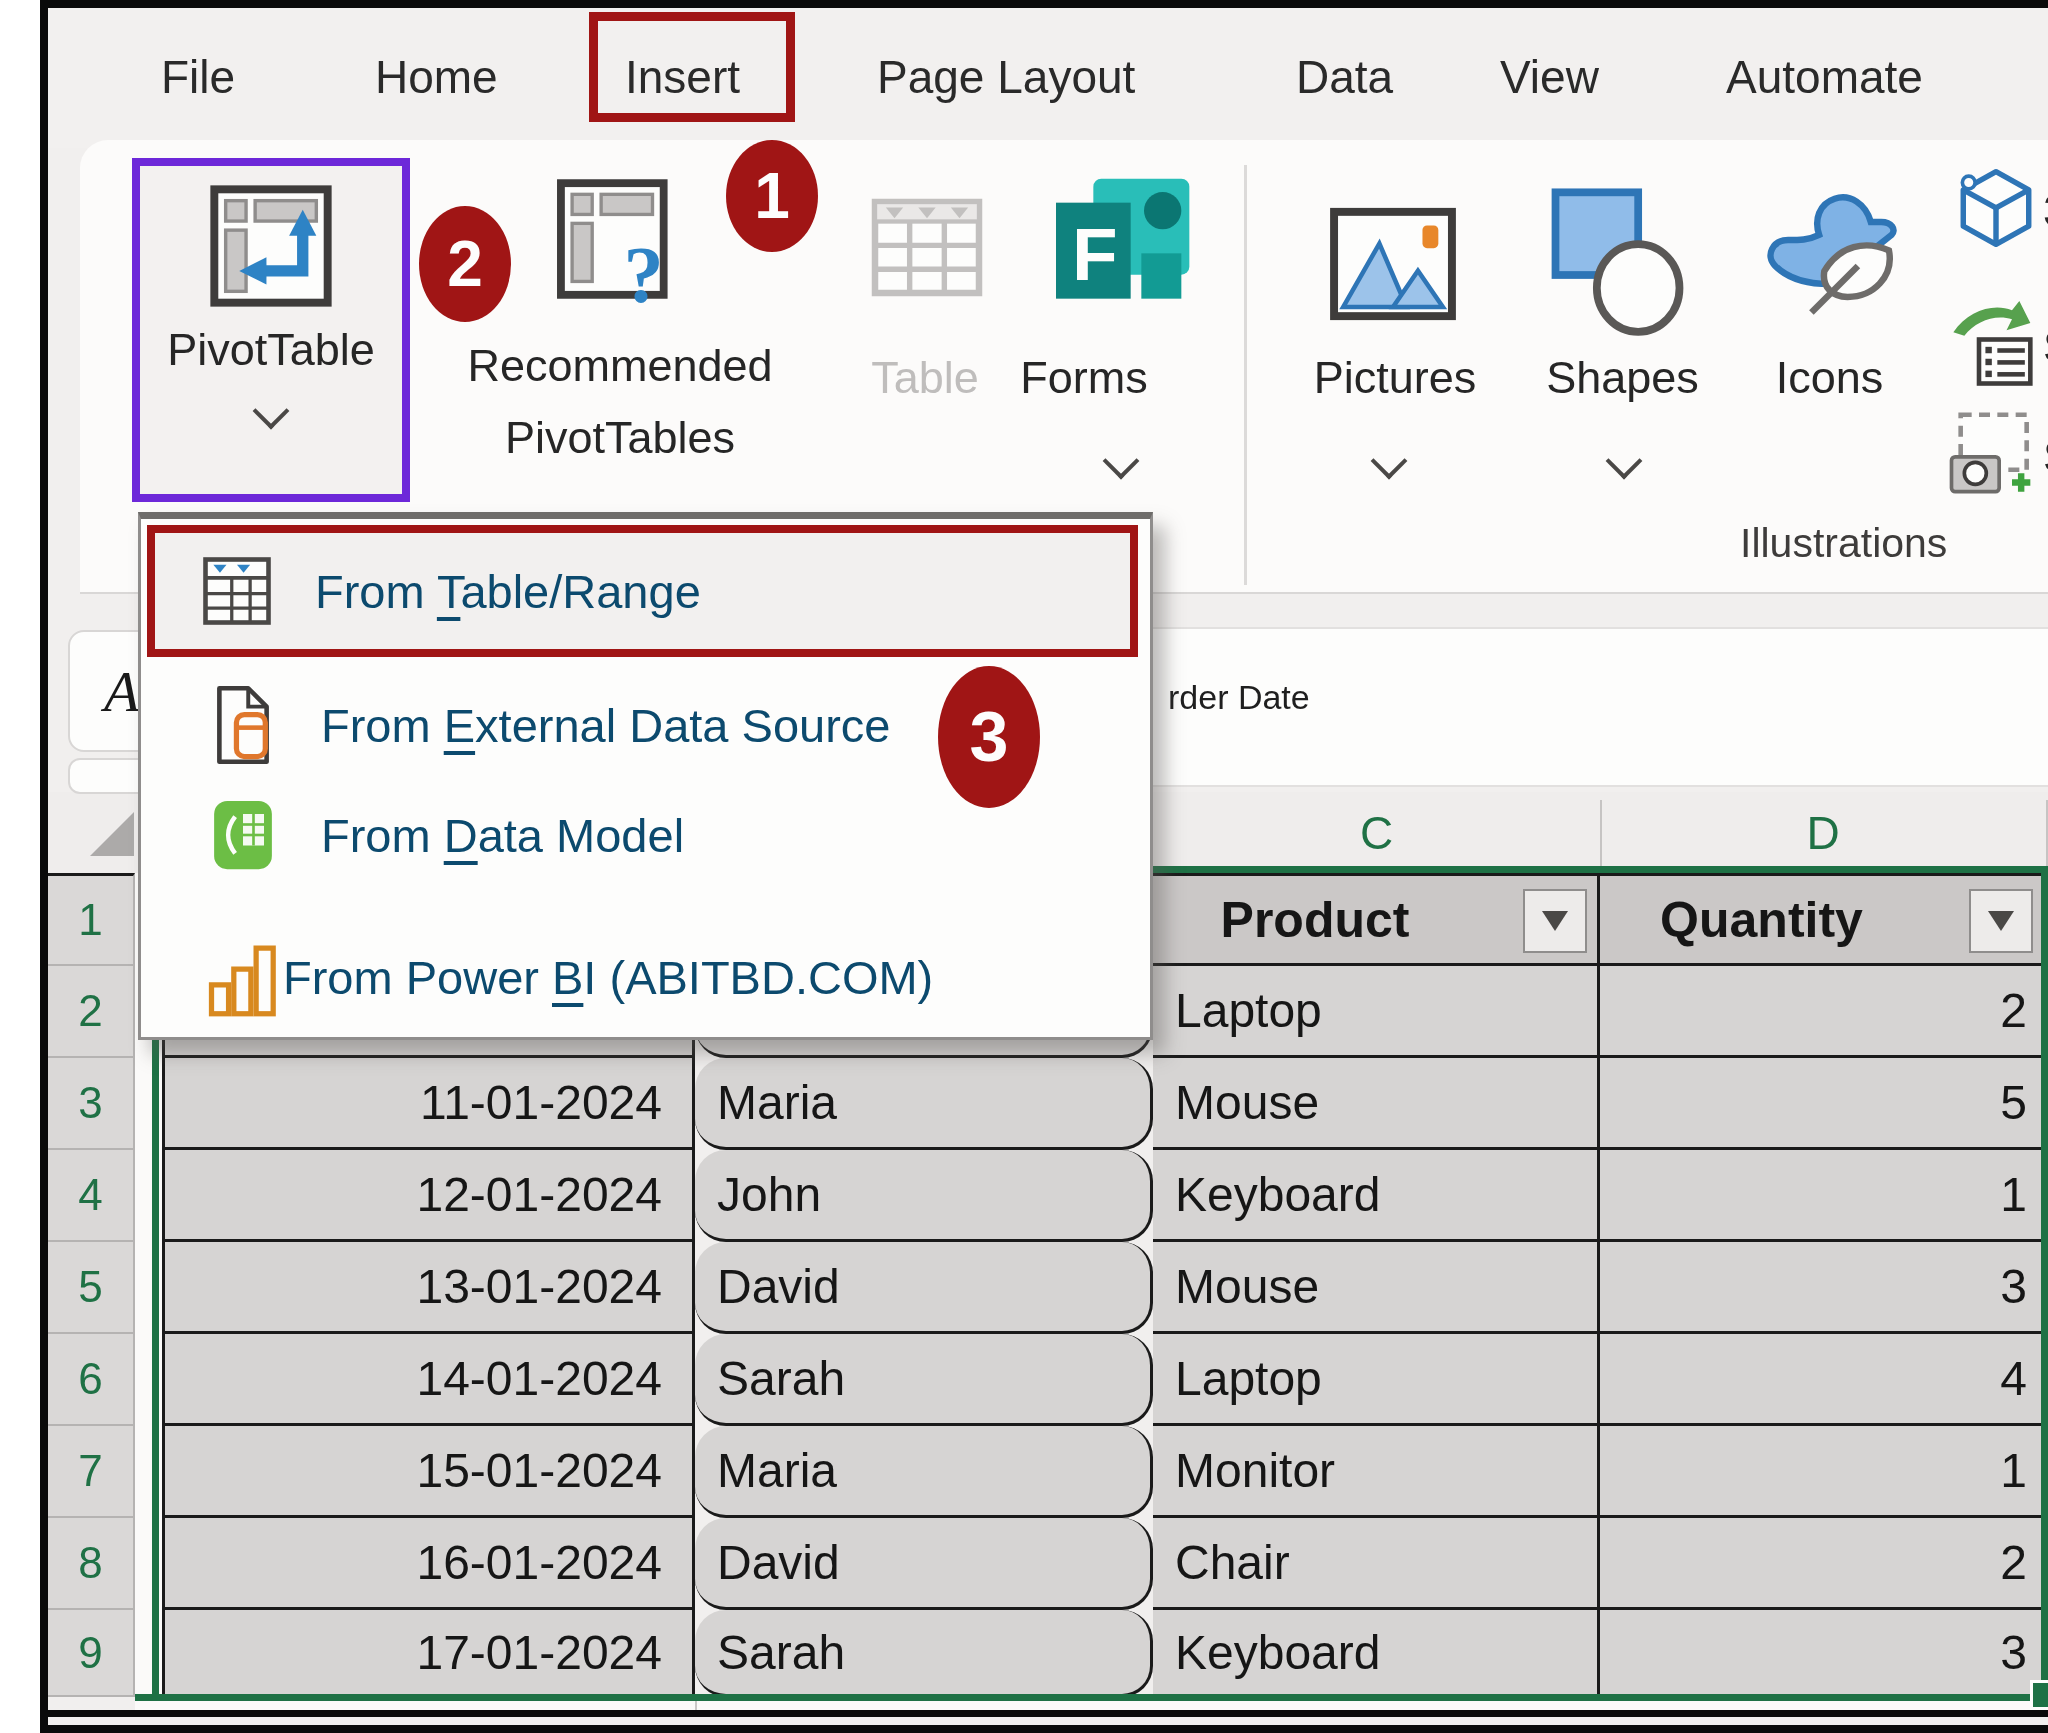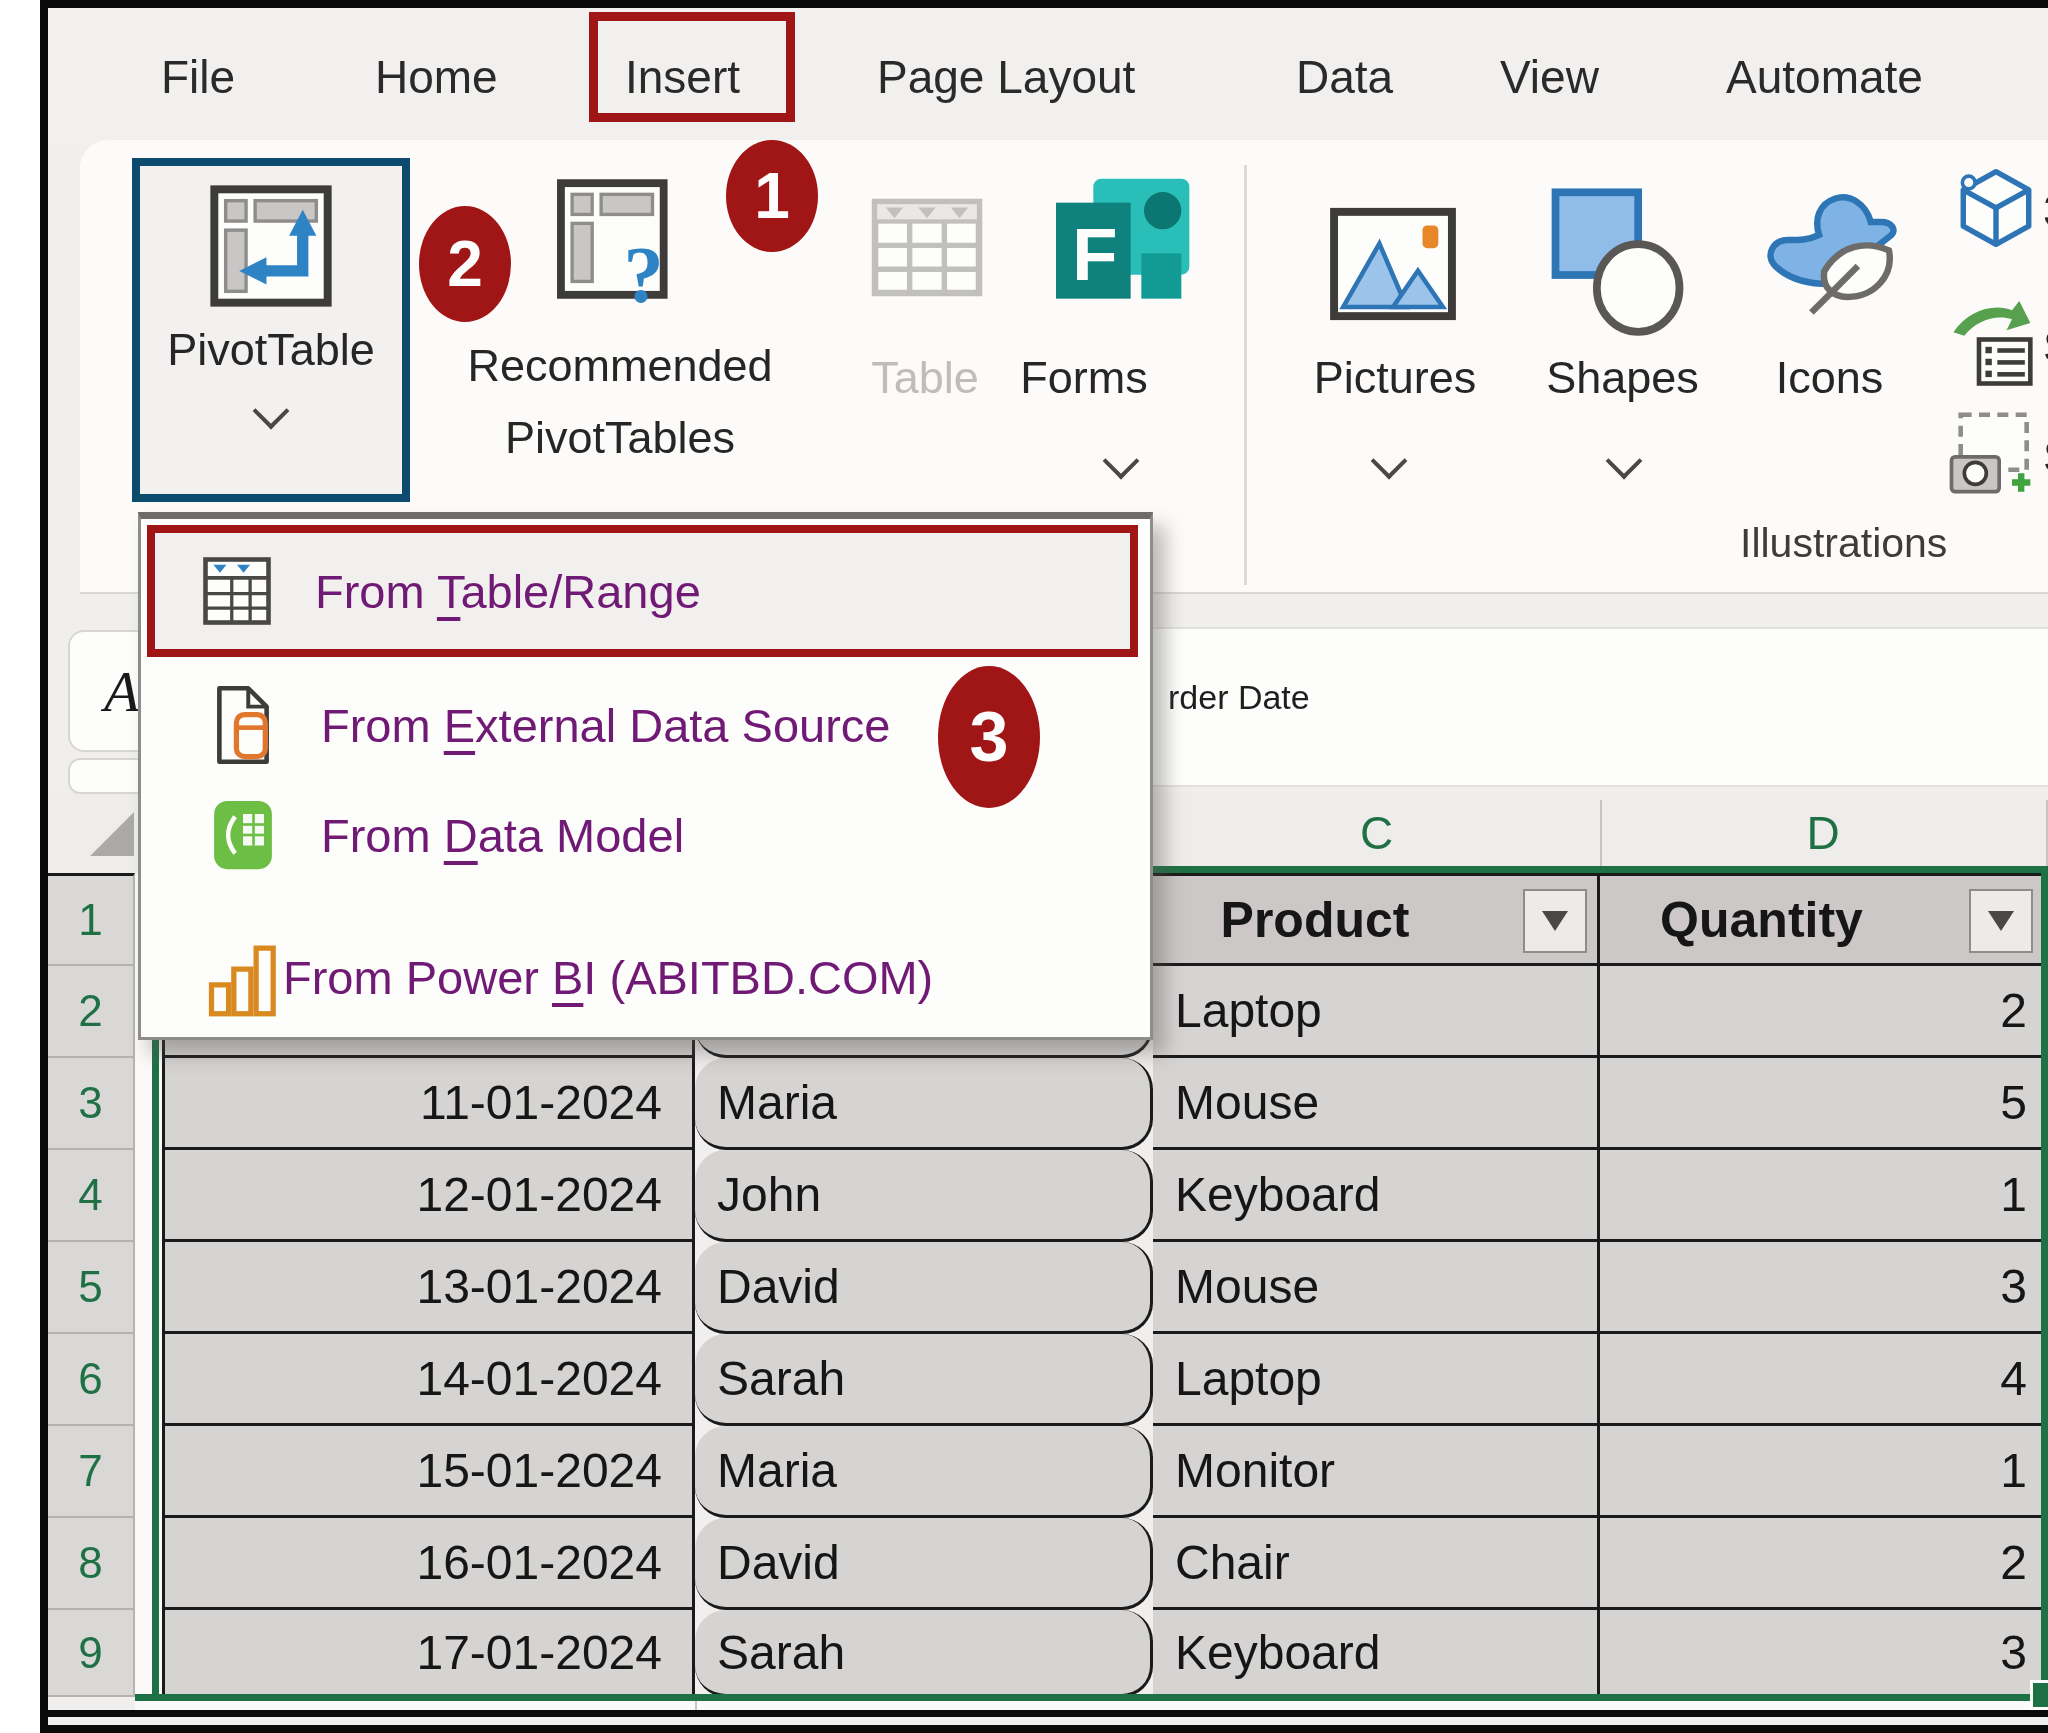--- a/index.html
+++ b/index.html
@@ -12,21 +12,21 @@
   #insert-box{position:absolute;left:549px;top:12px;width:206px;height:110px;
        border:9px solid #A01515;box-sizing:border-box;z-index:62;}
   
   #panel{position:absolute;left:40px;top:140px;width:2000px;height:452px;background:#FCFBFA;
        border-radius:28px 0 0 0;border-bottom:2px solid #D9D7D6;z-index:6;}
   .ricon{position:absolute;z-index:8;}
   .rlabel{position:absolute;font-size:45px;color:#262626;text-align:center;white-space:nowrap;z-index:8;}
   .rlabel.dis{color:#BFBDBC;}
   .chev{position:absolute;width:22px;height:22px;border-left:4px solid #4A4846;
        border-bottom:4px solid #4A4846;transform:rotate(-45deg);z-index:8;}
-  #pivot-box{position:absolute;left:92px;top:158px;width:278px;height:344px;border:8px solid #0c4a6e;
+  #pivot-box{position:absolute;left:92px;top:158px;width:278px;height:344px;border:8px solid #6d28d9;
        background:#F3F1F0;box-sizing:border-box;z-index:30;display:flex;flex-direction:column;align-items:center;}
   #pivot-box .rlabel{position:static;margin-top:10px;}
   #pivot-box .chev{position:static;margin-top:22px;}
   #rib-sep{position:absolute;left:1204px;top:165px;width:3px;height:420px;background:#DCDAD9;z-index:8;}
   .clipLbl{position:absolute;font-size:44px;color:#262626;z-index:8;white-space:nowrap;}
   #illus{position:absolute;left:1700px;top:520px;width:280px;text-align:left;
        font-size:41px;color:#3E3C3B;z-index:8;}
   
   .badge{position:absolute;background:#A01515;border-radius:50%;display:flex;align-items:center;
        justify-content:center;color:#FDFDFD;font-weight:bold;font-size:64px;z-index:62;}
@@ -89,21 +89,21 @@
   
   #pvmenu{position:absolute;left:98px;top:512px;width:1015px;height:528px;background:#FDFDFC;
        border:3px solid #8F8D8C;border-top:7px solid #6E6C6A;box-sizing:border-box;
        box-shadow:12px 14px 18px rgba(90,88,86,.4);z-index:50;}
   .mi{position:absolute;display:flex;align-items:center;box-sizing:border-box;}
   #mi1{left:6px;top:6px;width:991px;height:132px;border:8px solid #A01515;background:#F2F0EF;
        padding-left:42px;gap:38px;}
   #mi2{left:14px;top:146px;height:120px;padding-left:48px;gap:38px;}
   #mi3{left:14px;top:256px;height:120px;padding-left:48px;gap:38px;}
   #mi4{left:14px;top:398px;height:120px;padding-left:48px;}
-  .mtext{font-size:47px;color:#701a75;white-space:nowrap;}
+  .mtext{font-size:47px;color:#0c4a6e;white-space:nowrap;}
   .accel{text-decoration:underline;text-underline-offset:9px;text-decoration-thickness:4px;}
 </style>
 </head>
 <body>
 
 <div id="app">
 <div id="content"></div>
 
   <div id="menubar">
     <span class="tab" style="left:113px">File</span>

